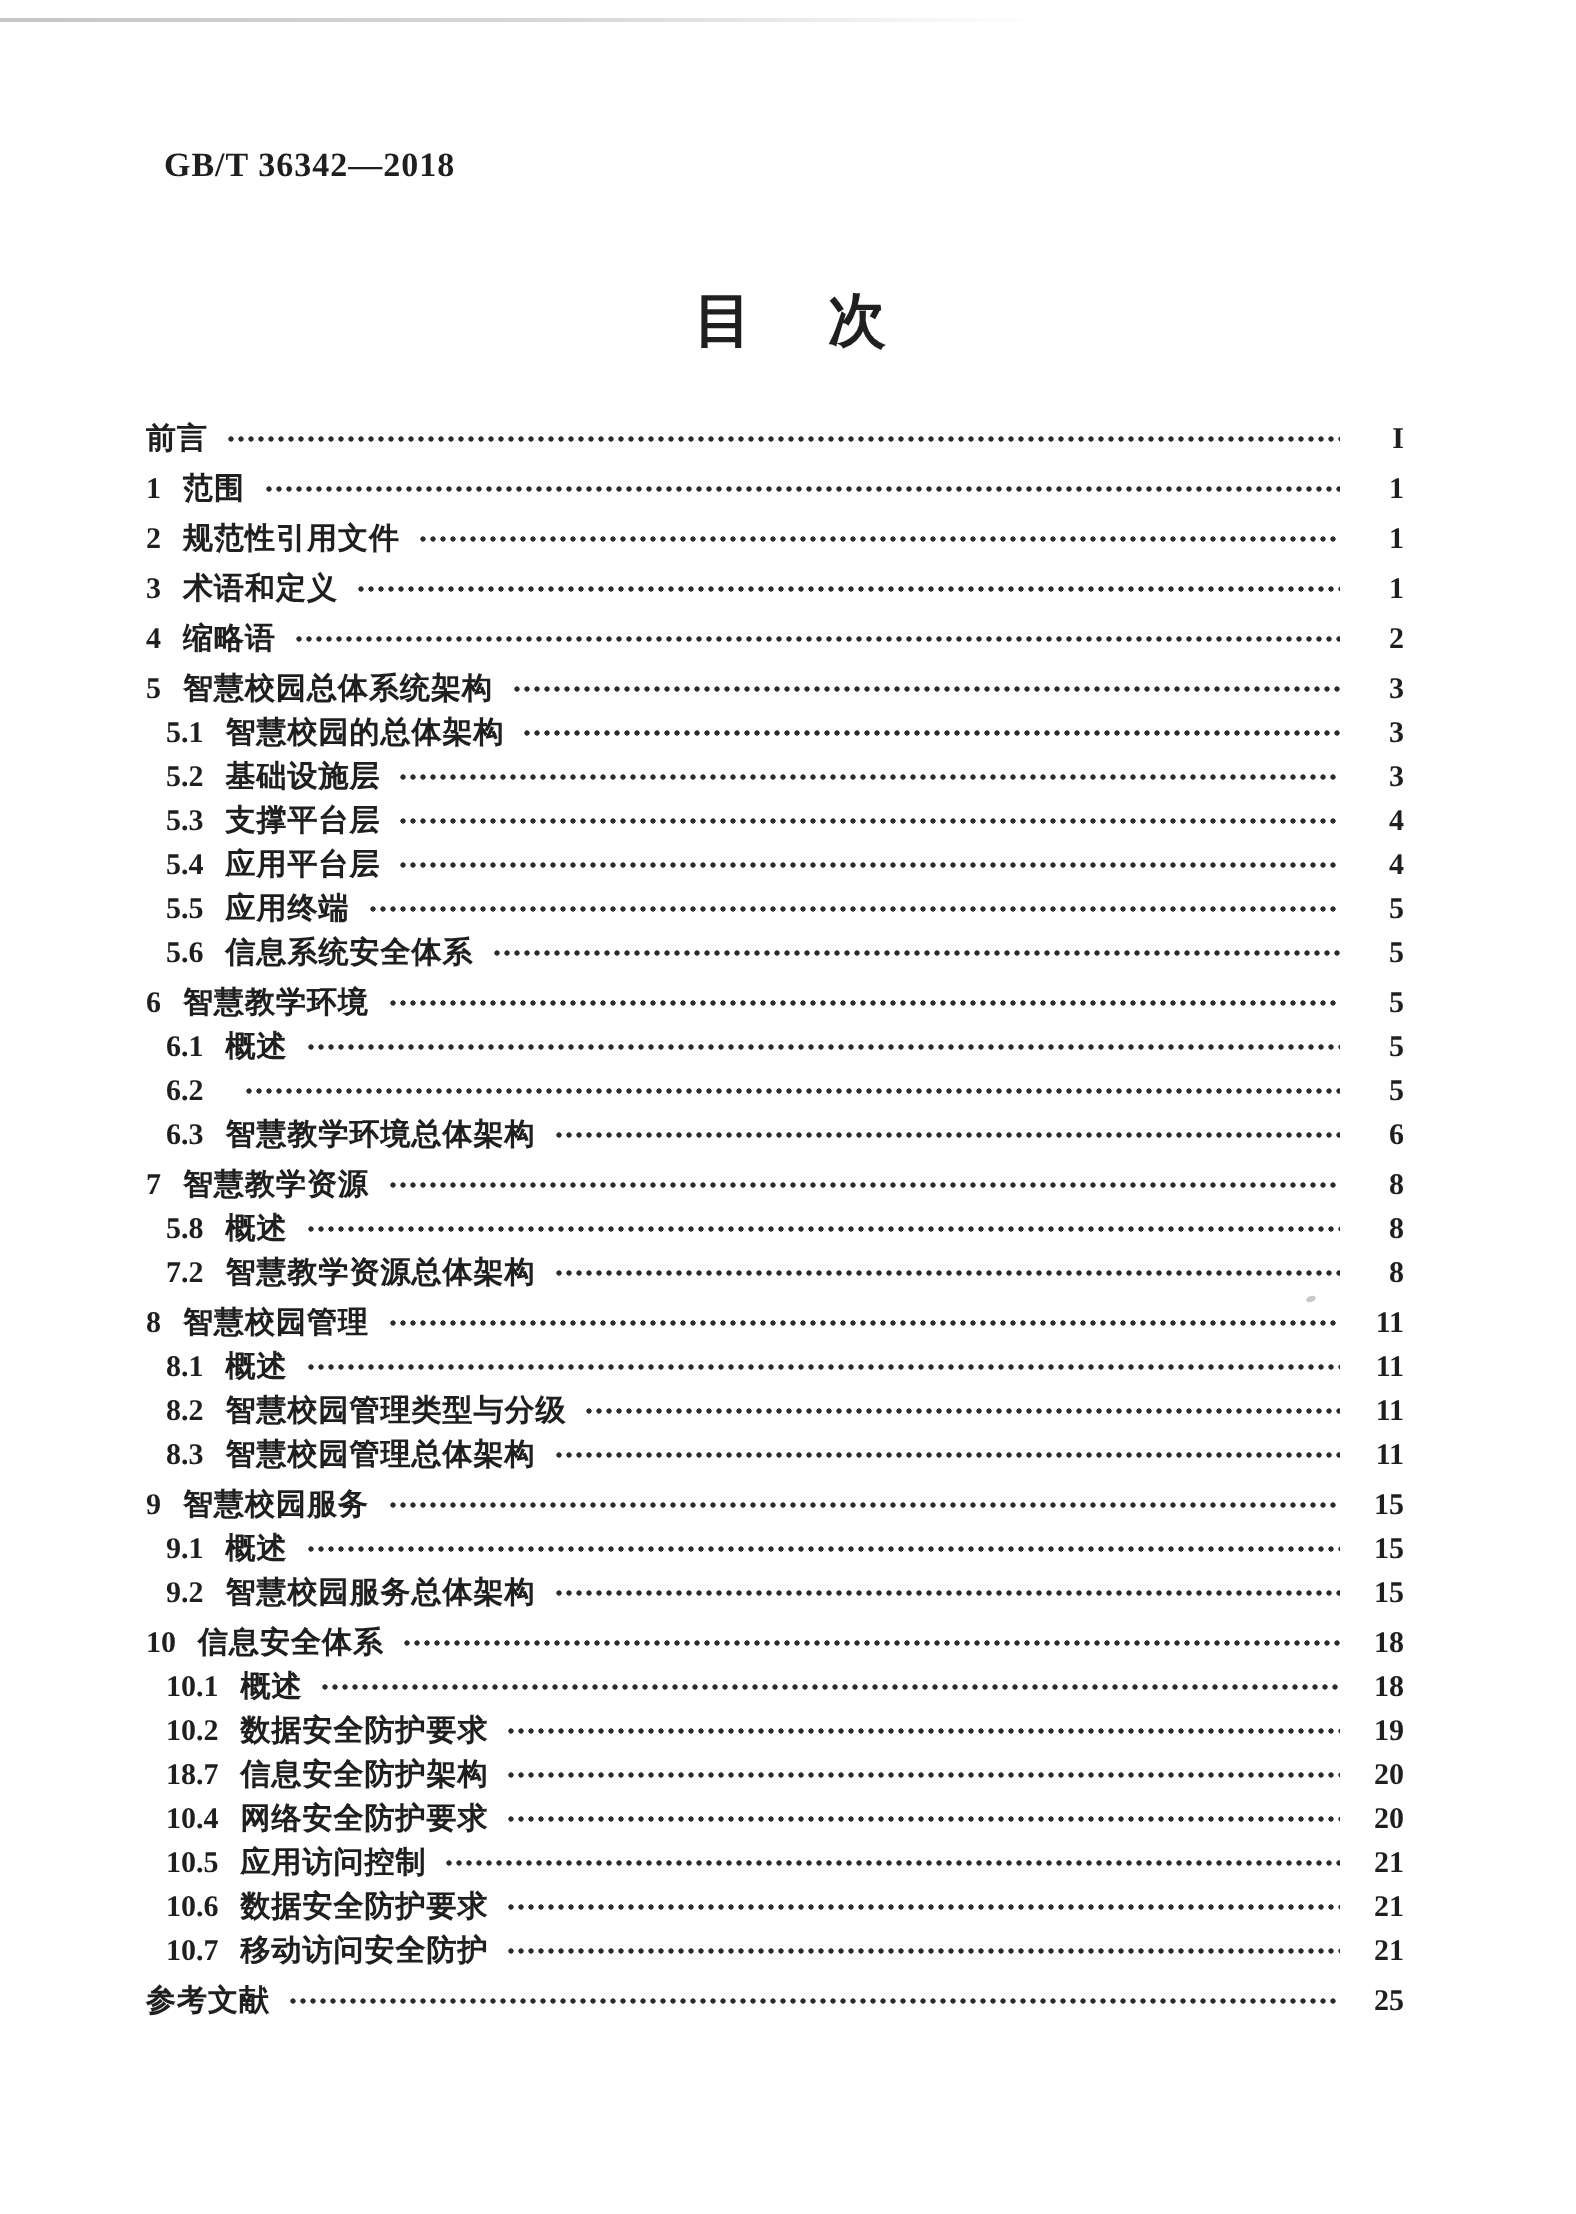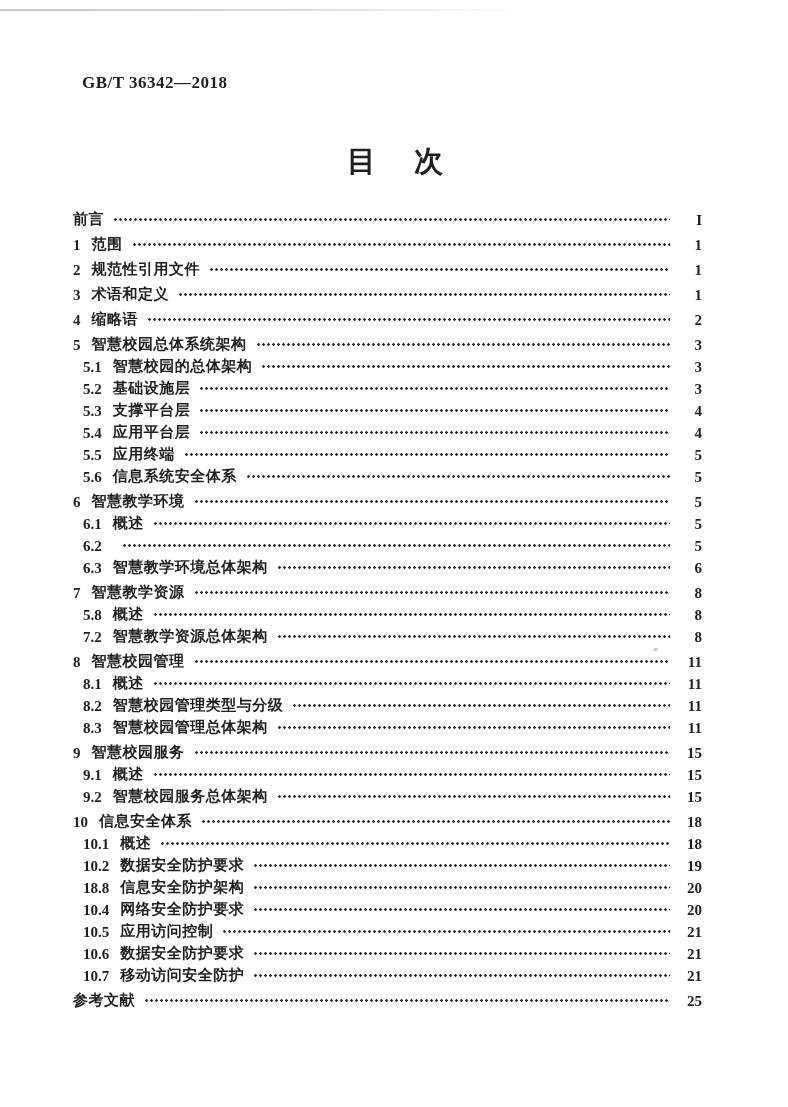--- a/index.html
+++ b/index.html
@@ -280,21 +280,21 @@
     <span class="leader"></span>
     <span class="pageno">18</span>
   </div>
       <div class="toc-row level-1">
     <span class="num">10.2</span>
     <span class="title">数据安全防护要求</span>
     <span class="leader"></span>
     <span class="pageno">19</span>
   </div>
       <div class="toc-row level-1">
-    <span class="num">18.8</span>
+    <span class="num">18.7</span>
     <span class="title">信息安全防护架构</span>
     <span class="leader"></span>
     <span class="pageno">20</span>
   </div>
       <div class="toc-row level-1">
     <span class="num">10.4</span>
     <span class="title">网络安全防护要求</span>
     <span class="leader"></span>
     <span class="pageno">20</span>
   </div>

